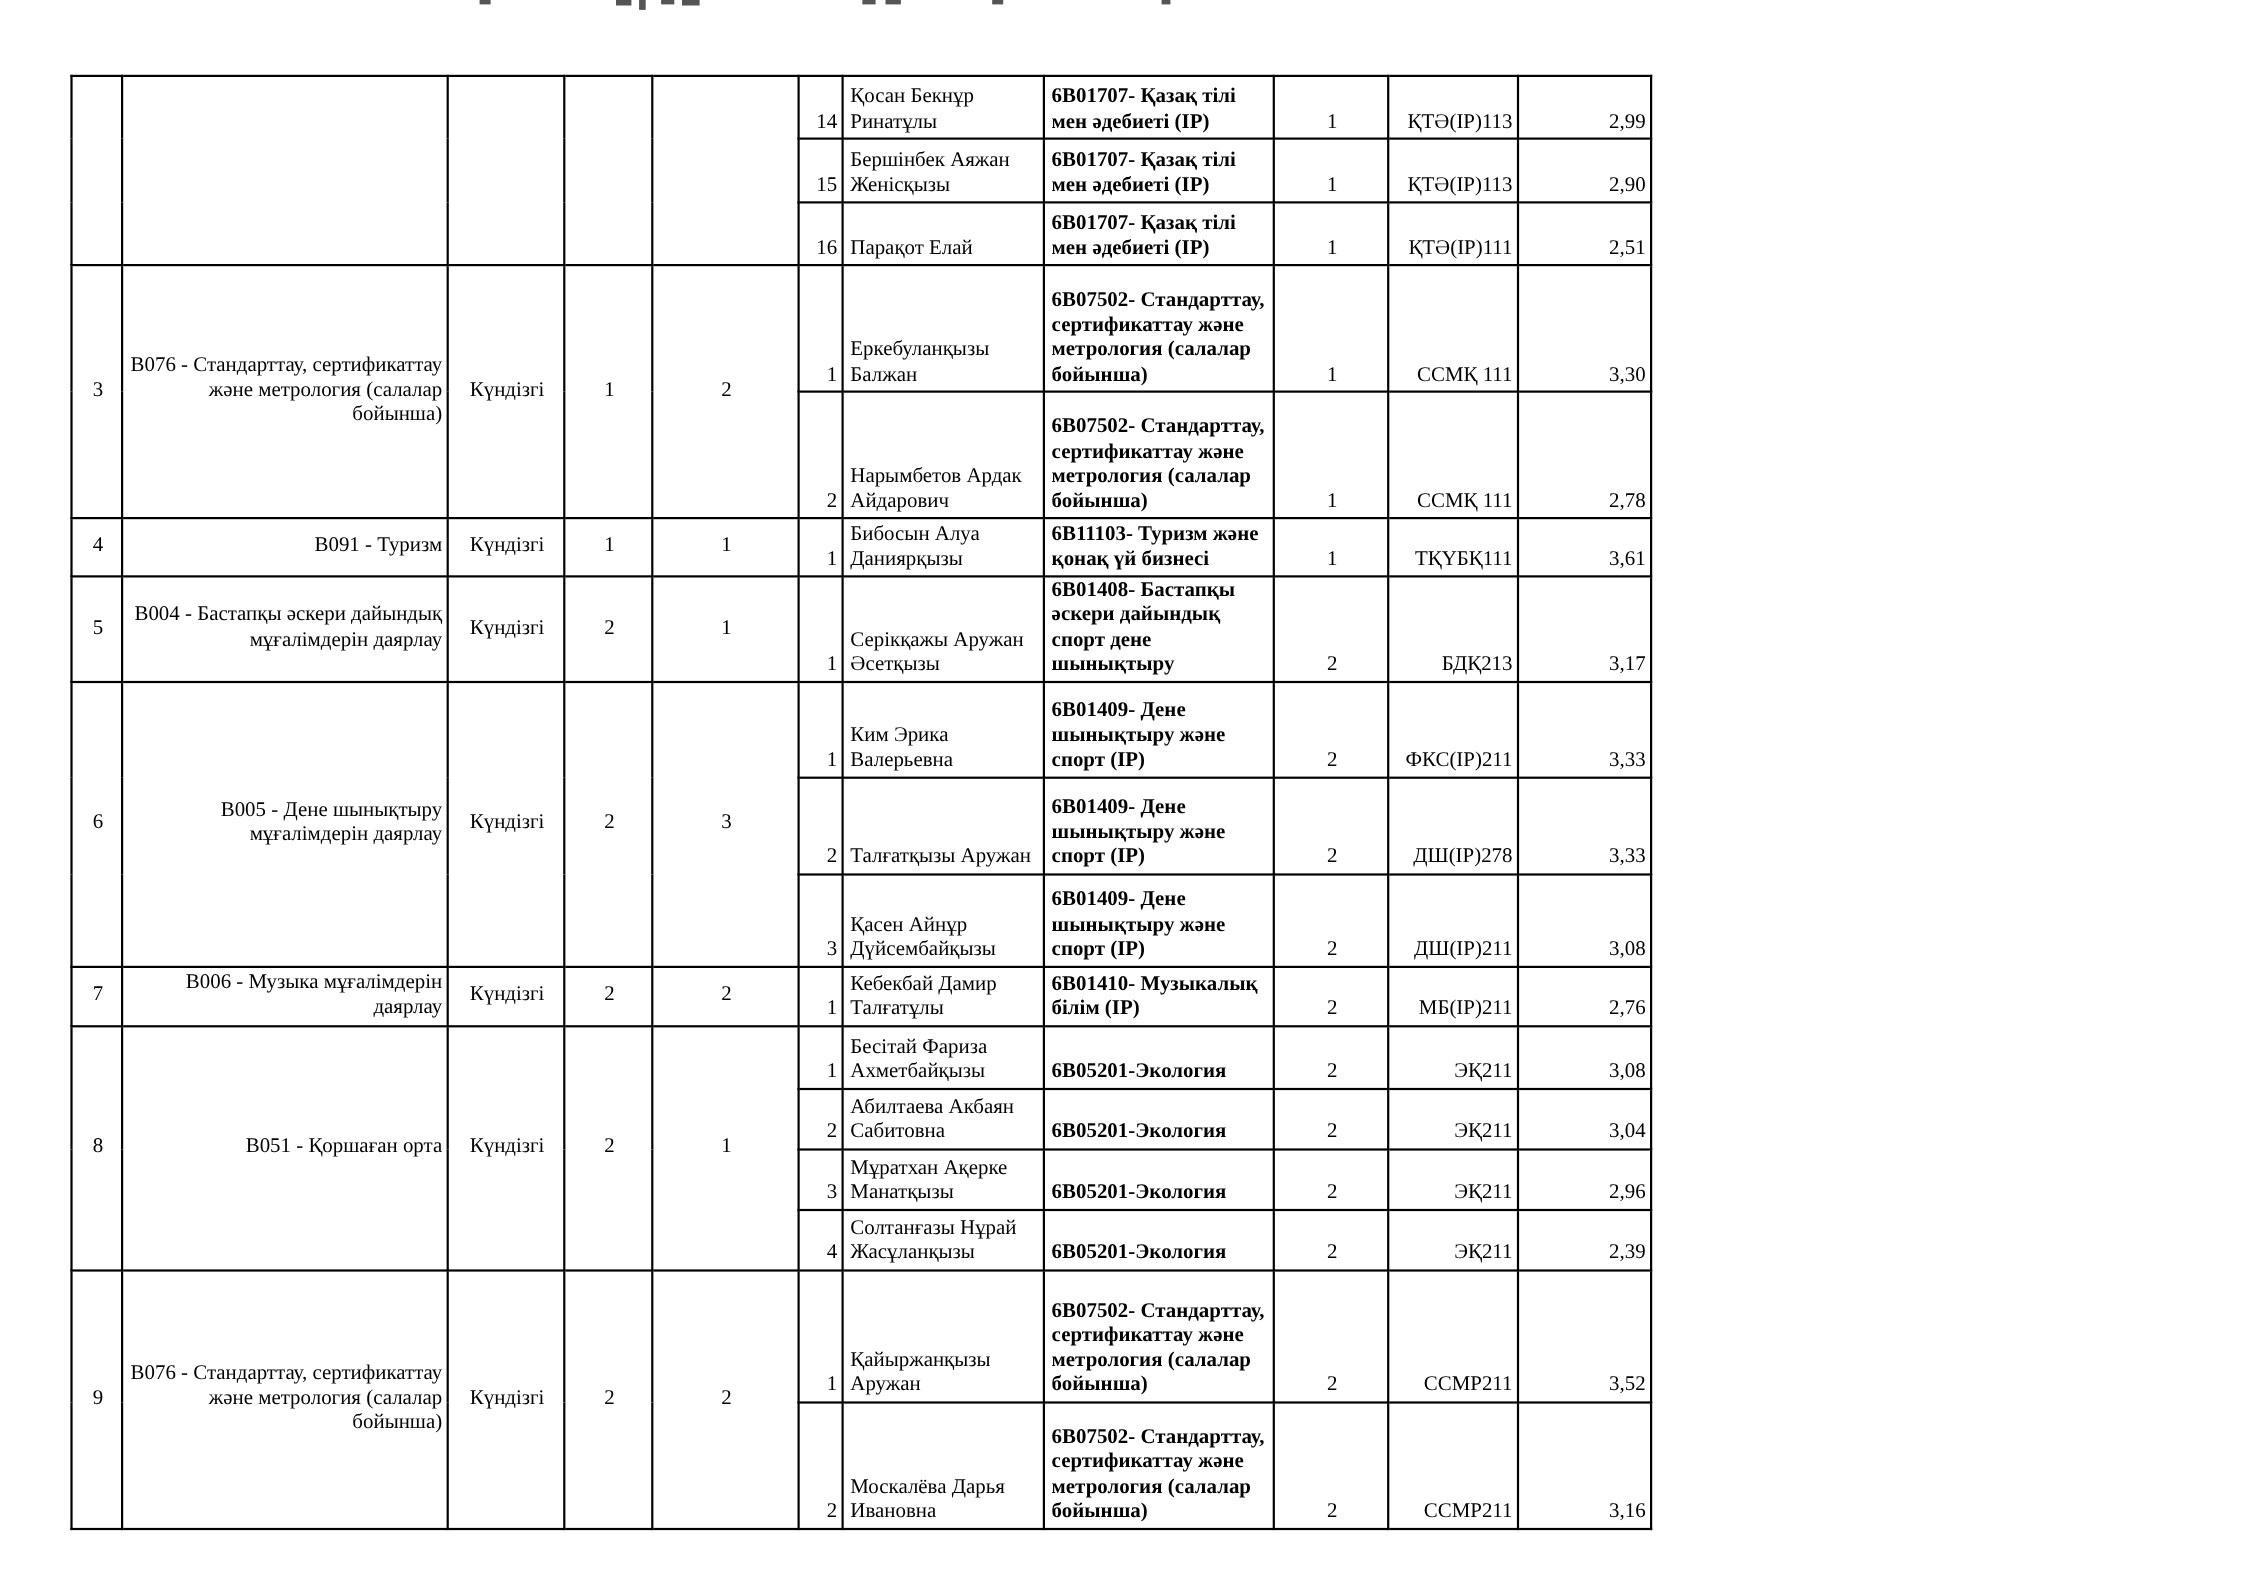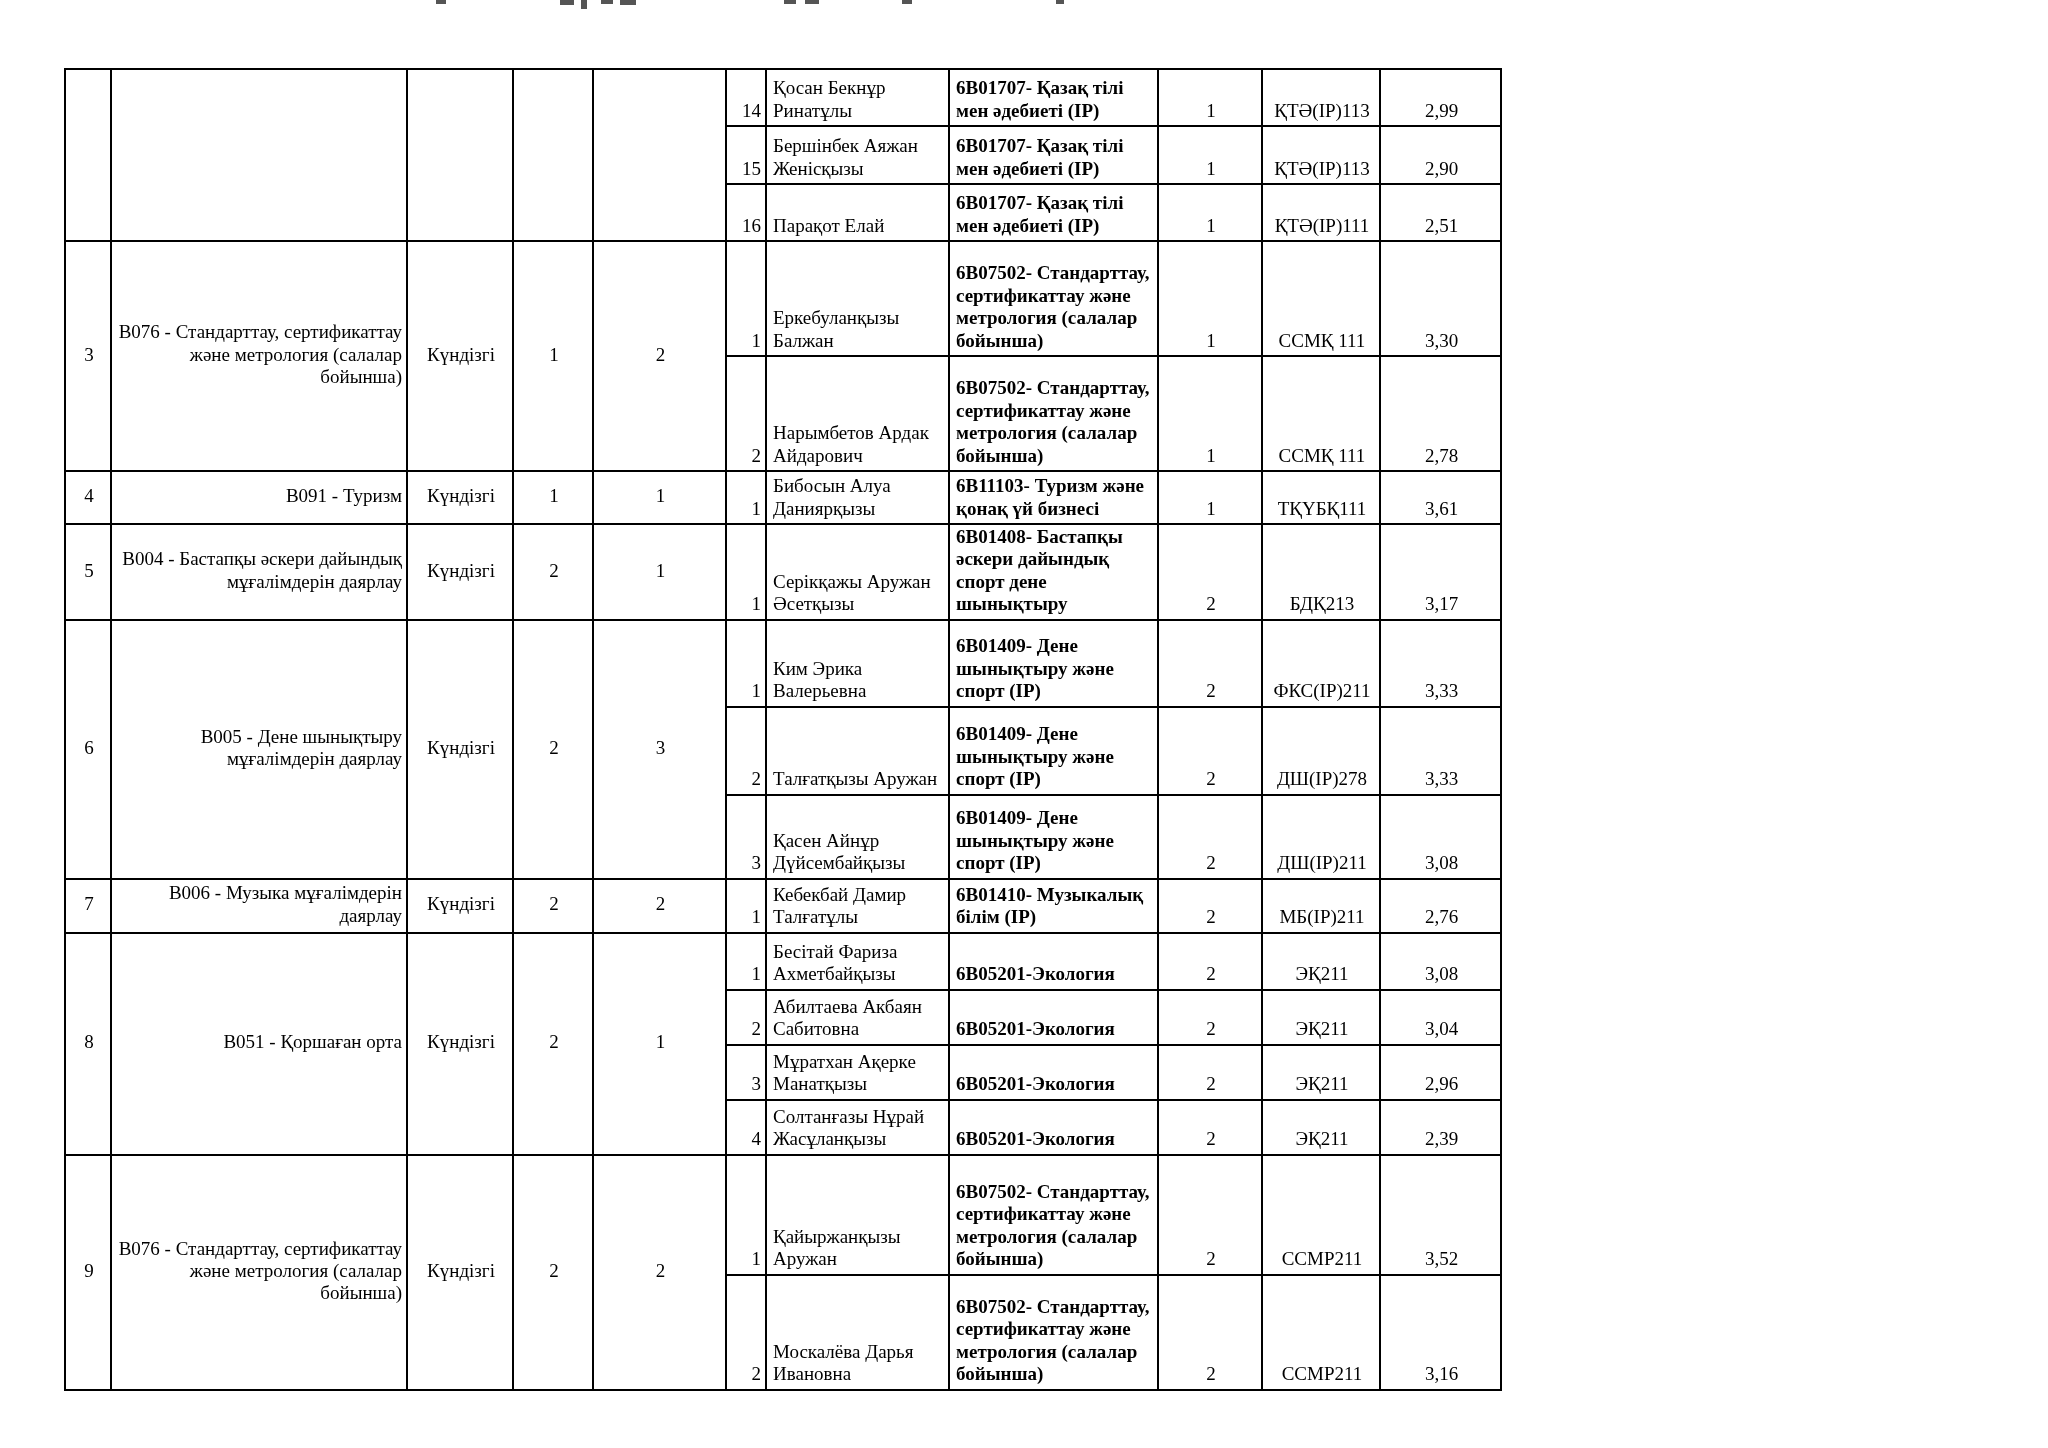--- a/index.html
+++ b/index.html
@@ -39,22 +39,22 @@
   
   td.bno  { text-align: center; vertical-align: middle; padding-left: 2px; padding-right: 2px; }
   td.prog { text-align: right;   vertical-align: middle; padding-left: 9px; padding-right: 10px; }
   td.form { text-align: center; vertical-align: middle; }
   td.num  { text-align: center; vertical-align: middle; }
   
   td.sno  { text-align: right; vertical-align: bottom; padding-left: 2px; padding-right: 2px; }
   td.name { text-align: left;   vertical-align: bottom; padding-left: 8px; padding-right: 4px; }
   td.eprg { text-align: left;   vertical-align: bottom; padding-left: 6px; padding-right: 4px; font-weight: bold; }
   td.crs  { text-align: center; vertical-align: bottom; }
-  td.grp  { text-align: center;   vertical-align: bottom; padding-left: 10px; }
-  td.gpa  { text-align: center; vertical-align: bottom; }
+  td.grp  { text-align: right;   vertical-align: bottom; padding-left: 10px; }
+  td.gpa  { text-align: right; vertical-align: bottom; }
 </style>
 </head>
 <body>
 
 <div>
   <i class="artifact" style="left:436px; top:0; width:10px; height:4px;"></i>
   <i class="artifact" style="left:560px; top:0; width:14px; height:5px;"></i>
   <i class="artifact" style="left:581px; top:0; width:6px;  height:9px;"></i>
   <i class="artifact" style="left:601px; top:0; width:12px; height:4px;"></i>
   <i class="artifact" style="left:620px; top:0; width:16px; height:5px;"></i>

